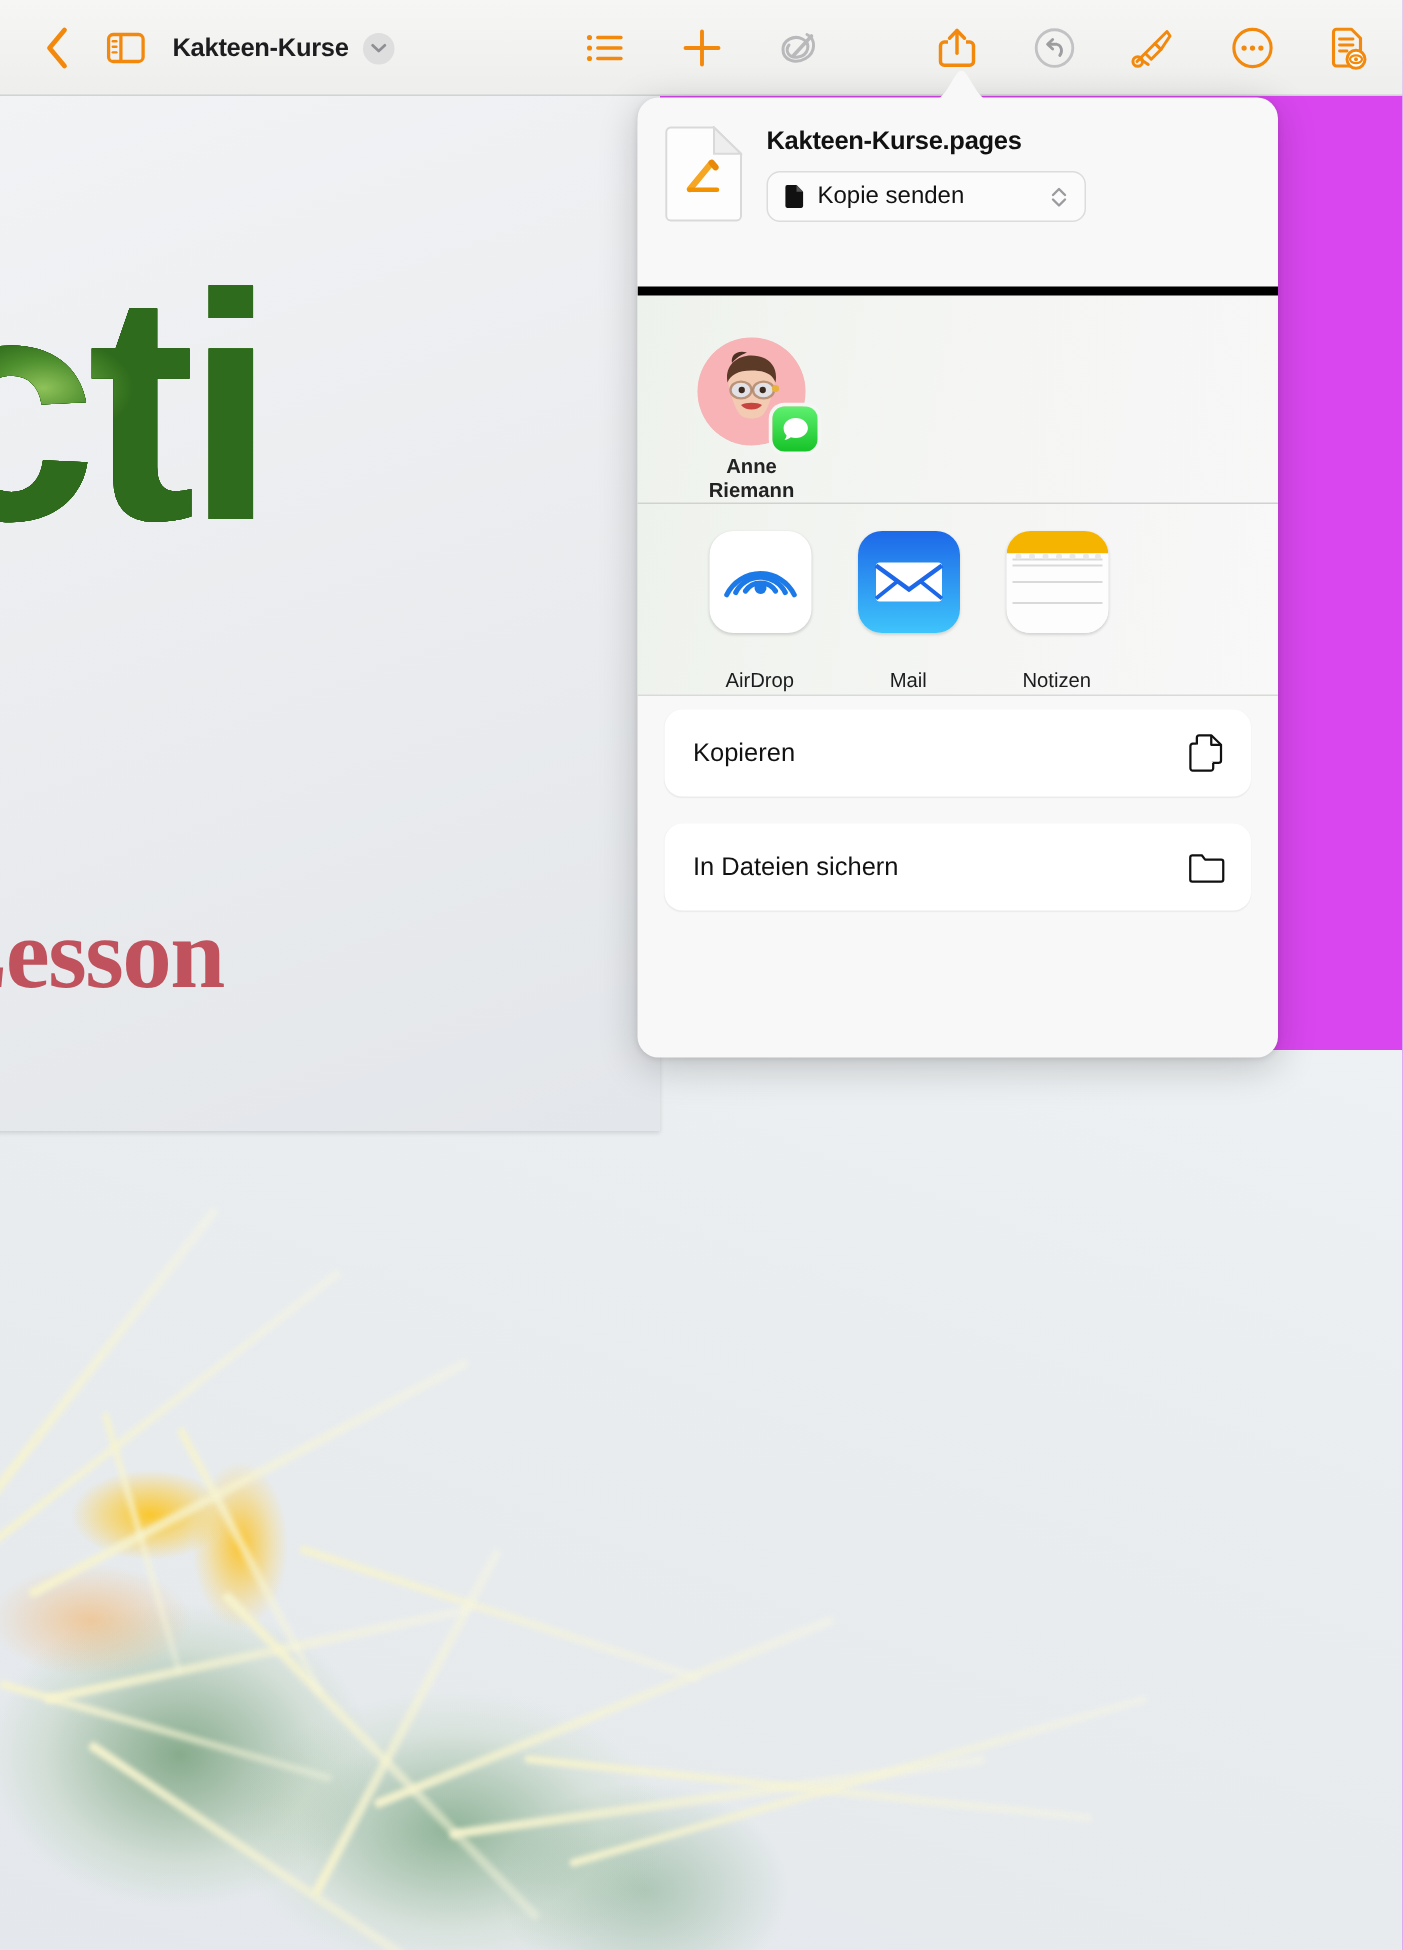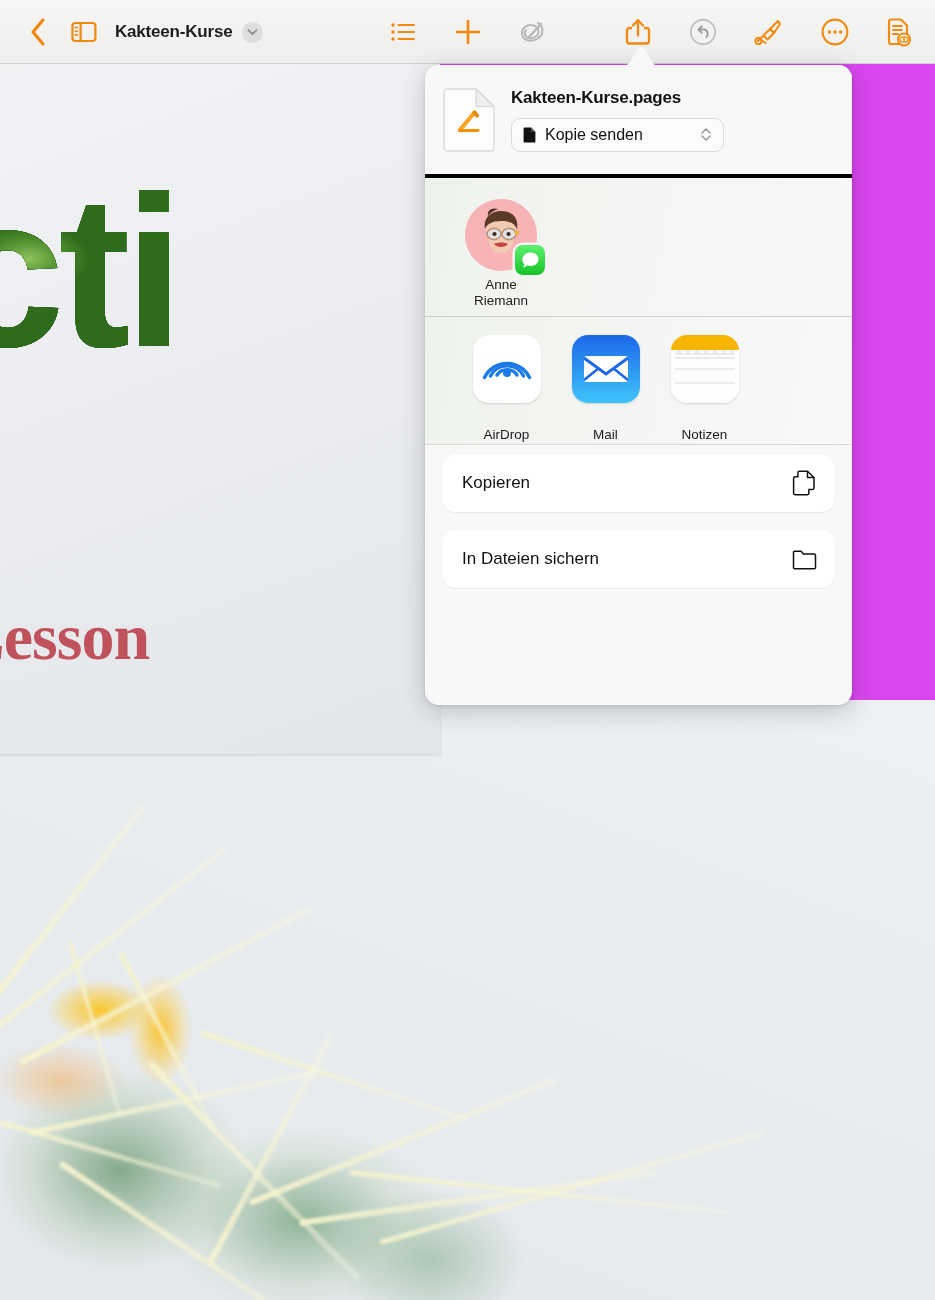--- a/index.html
+++ b/index.html
@@ -99,41 +99,42 @@
     box-shadow: 0 6px 26px rgba(0,0,0,.20), 0 1px 4px rgba(0,0,0,.10);
     overflow: hidden; z-index: 40;
   }
   .pop-arrow {
     position: absolute; left: 622px; top: 47px; width: 38px; height: 20px;
     z-index: 41;
   }
   .pop-head {
     position: relative; height: 113px;
     background: #f7f8f7;
-    border-bottom: 4px solid #000000;
-    display: flex; align-items: center; padding: 0 18px;
+    border-bottom: 6px solid #000000;
+    display: flex; align-items: flex-start; padding: 0 18px;
     gap: 16px;
+    margin-top: 19px;
   }
   .pages-icon {
     width: 52px; height: 64px; flex: 0 0 auto;
   }
   .pop-head-txt { display:flex; flex-direction: column; gap: 10px; }
   .pop-filename { font-size: 17px; font-weight: 700; color:#111; letter-spacing:-.2px; }
   .send-picker {
     display:inline-flex; align-items:center; gap:9px;
     width: 213px; height: 34px; padding: 0 11px;
     border: 1px solid #dcdcdc; border-radius: 9px; background: #fbfbfb;
     font-size: 16px; color: #111;
   }
   .send-picker .lbl { flex: 1; }
 
   .pop-contacts {
     height: 139px; border-bottom: 1px solid #cfd2cf;
     background: linear-gradient(100deg,#eef2ec 0%, #f5f6f4 55%, #f6f7f6 100%);
-    display: flex; align-items: center; padding: 14px 0 0 28px;
+    display: flex; align-items: flex-end; padding: 14px 0 0 28px; font-weight: bold;
   }
   .contact { width: 96px; display:flex; flex-direction:column; align-items:center; gap:6px; }
   .avatar-wrap { position: relative; width: 72px; height: 72px; }
   .avatar {
     width: 72px; height: 72px; border-radius: 50%;
     background: #f6b9bc; overflow:hidden; position: relative;
   }
   .badge-app {
     position:absolute; right:-8px; bottom:-4px; width: 30px; height: 30px;
     border-radius: 8px; background: linear-gradient(180deg,#5ff070,#16c328);

